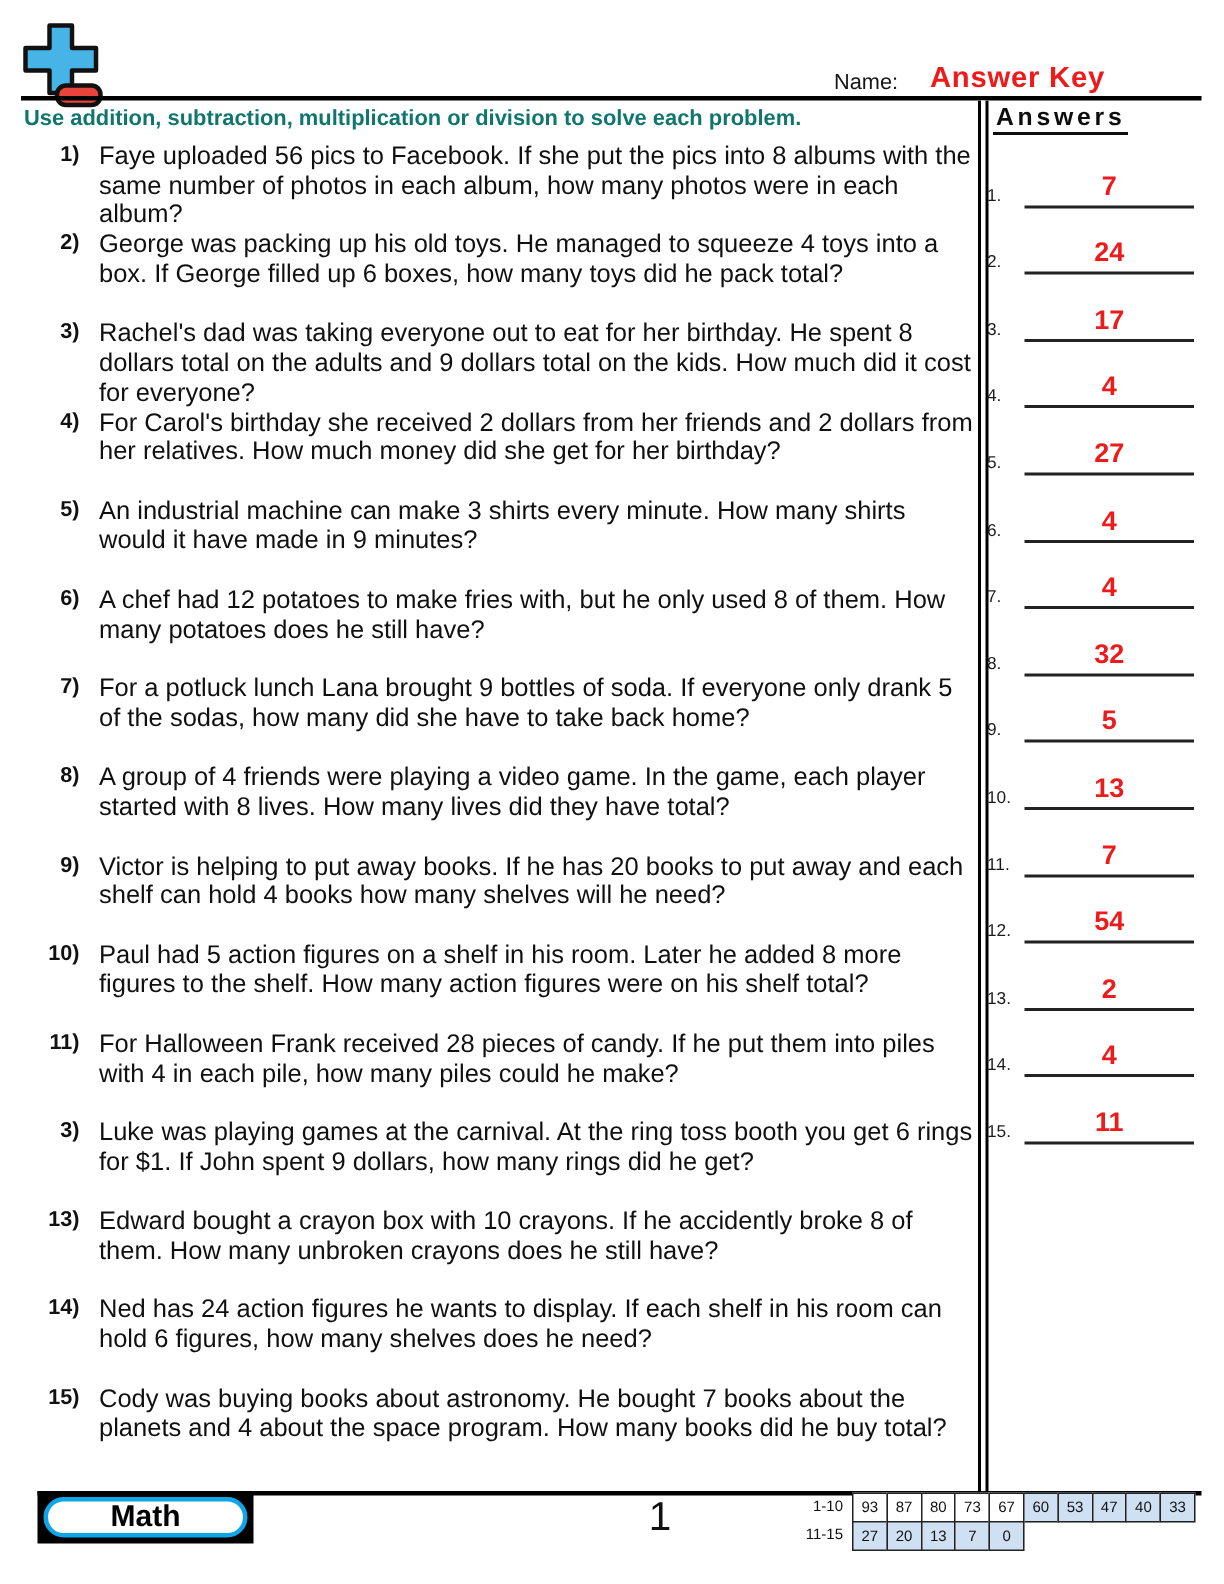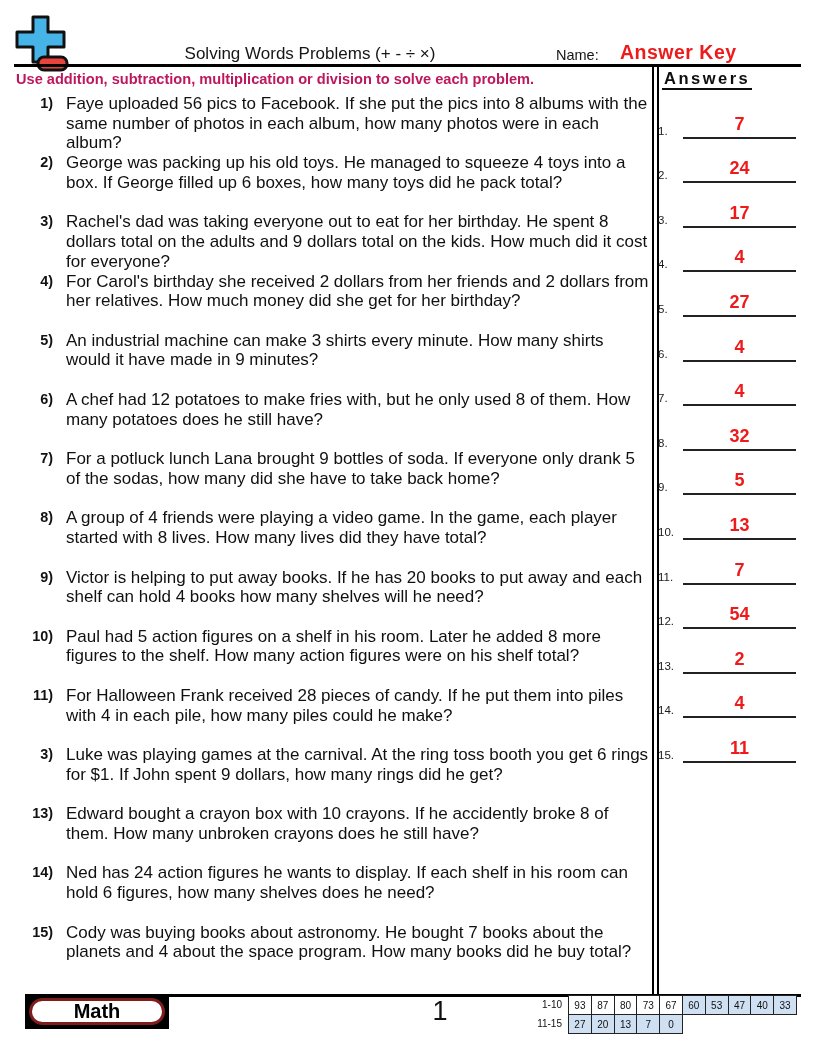--- a/index.html
+++ b/index.html
@@ -10,21 +10,21 @@
   }
   
   .logo{position:absolute;left:13px;top:14px;width:56px;height:58px;}
   .title{position:absolute;left:90px;top:44px;width:440px;text-align:center;
     font-size:17px;color:#161616;}
   .name-label{position:absolute;left:556px;top:47px;font-size:14.5px;color:#161616;}
   .name-value{position:absolute;left:620px;top:41px;width:175px;text-align:left;
     font-size:19.5px;font-weight:bold;color:#ed1b1b;letter-spacing:.5px;}
   .header-rule{position:absolute;left:14px;top:64px;width:787px;height:3px;background:#000;}
   .instruction{position:absolute;left:16px;top:71px;width:620px;
-    font-size:14.6px;font-weight:bold;color:#be185d;}
+    font-size:14.6px;font-weight:bold;color:#0f766e;}
   
   .v-divider{position:absolute;left:652px;top:67px;height:928px;width:3px;
     background:#fff;border-left:2px solid #000;border-right:2px solid #000;}
   .answers-heading{position:absolute;left:662px;top:69px;width:134px;text-align:left;
     font-size:16.5px;font-weight:bold;letter-spacing:2.5px;color:#0d0d0d;}
   .answers-heading span{border-bottom:2px solid #0d0d0d;padding:0 2px 1px 2px;}
   
   .problems{position:absolute;left:16px;top:94px;width:634px;}
   .prob{display:flex;height:59.2px;align-items:flex-start;}
   .pnum{width:37px;text-align:right;font-weight:bold;font-size:14.4px;
@@ -34,21 +34,21 @@
   .answers{position:absolute;left:655px;top:98px;width:146px;}
   .ans{position:relative;height:44.6px;}
   .anum{position:absolute;left:3px;bottom:6px;font-size:11.5px;color:#1a1a1a;}
   .aline{position:absolute;left:28px;right:5px;bottom:4px;border-bottom:2px solid #222;}
   .aval{position:absolute;left:28px;right:5px;bottom:8px;text-align:center;
     font-size:18px;font-weight:bold;color:#ed1b1b;}
   
   .footer-rule{position:absolute;left:25px;top:994px;width:776px;height:3px;background:#000;}
   .math-box{position:absolute;left:25px;top:994px;width:144px;height:35px;background:#000;}
   .math-pill{position:absolute;left:4px;top:4px;right:4px;bottom:4px;background:#fff;
-    border:3px solid #7f1d1d;border-radius:16px;display:flex;align-items:center;justify-content:center;
+    border:3px solid #0ea5e9;border-radius:16px;display:flex;align-items:center;justify-content:center;
     font-size:20px;font-weight:bold;color:#000;}
   .website{position:absolute;left:178px;top:1062px;font-size:15px;color:#14532d;}
   .page-number{position:absolute;left:400px;top:996px;width:80px;text-align:center;
     font-size:27px;color:#101010;}
   .score-table{position:absolute;left:520px;top:995px;font-size:10px;color:#101010;}
   .score-row{display:flex;height:20px;line-height:20px;}
   .score-row + .score-row{margin-top:-1px;align-items:flex-end;}
   .score-label{width:42px;text-align:right;padding-right:6px;flex:0 0 42px;}
   .cell{display:block;width:23.8px;height:20px;box-sizing:border-box;border:1px solid #222;
     text-align:center;background:#fff;flex:0 0 23.8px;}
@@ -59,21 +59,20 @@
 <body>
 
 <div class="page">
 
   <div class="logo">
     <svg width="56" height="58" viewBox="0 0 56 58">
       <path d="M20 3 h15 v15 h16 v15 h-16 v15 h-15 v-15 h-16 v-15 h16 z" fill="#47b4e8" stroke="#111" stroke-width="3" stroke-linejoin="round"></path>
       <rect x="25" y="43" width="29" height="13" rx="6" fill="#e8443c" stroke="#111" stroke-width="3"></rect>
     </svg>
   </div>
-  <div class="title">Solving Words Problems (+ - ÷ ×)</div>
   <div class="name-label">Name:</div>
   <div class="name-value">Answer Key</div>
   <div class="header-rule"></div>
   <div class="instruction">Use addition, subtraction, multiplication or division to solve each problem.</div>
 
   <div class="v-divider"></div>
   <div class="answers-heading">
     <span>Answers</span>
   </div>
 

